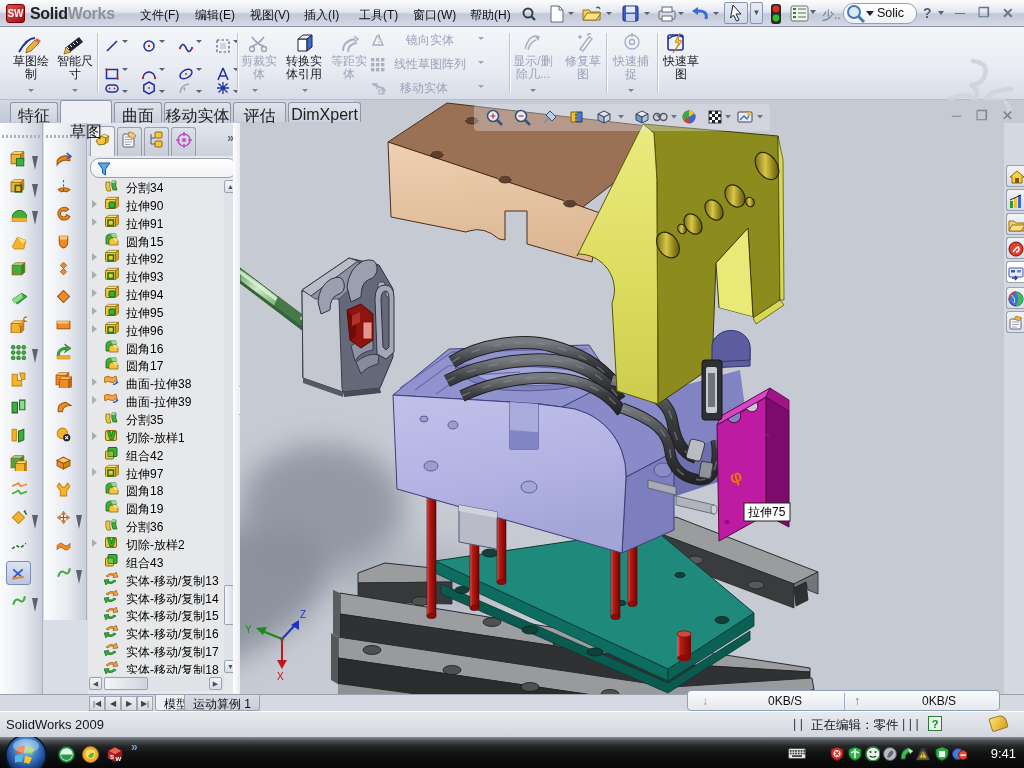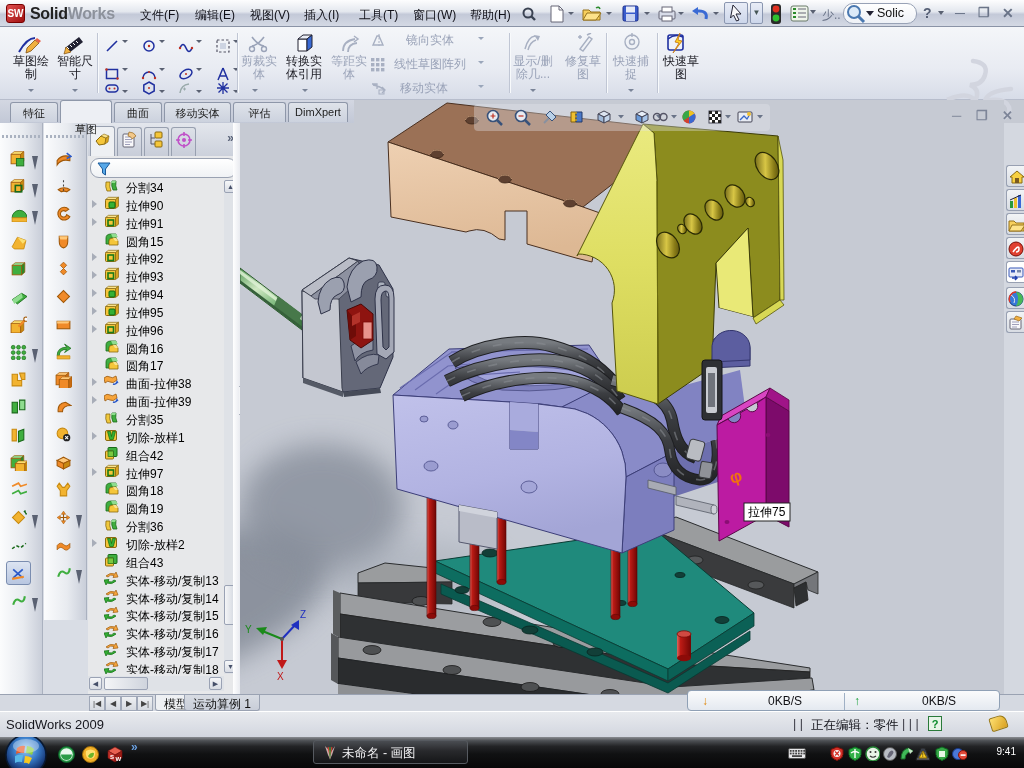--- a/index.html
+++ b/index.html
@@ -12,21 +12,21 @@
 #swtext{position:absolute;left:24px;top:2px;font-size:16px;font-weight:bold;letter-spacing:-0.3px;color:#222;white-space:nowrap}
 #swtext span{color:#8d929c}
 .menuitem{position:absolute;top:7px;font-size:12px;color:#101018}
 
 #cmdbar{position:absolute;left:0;top:27px;width:1024px;height:73px;background:linear-gradient(#f4f6f9,#e8ebf2 60%,#d7dce8);border-bottom:1px solid #b7bdcc}
 .cmdlbl{position:absolute;font-size:12px;color:#1a1a22;text-align:center;line-height:13px;white-space:pre}
 .cmdlbl.dis{color:#9aa3b8}
 .csep{position:absolute;top:6px;width:1px;height:60px;background:#c0c6d4;box-shadow:1px 0 0 #f8fafc}
 
 #tabbar{position:absolute;left:0;top:100px;width:354px;height:23px;background:linear-gradient(#d3d7e2,#c2c8d6);z-index:5}
-.tab{position:absolute;top:2px;height:20px;background:linear-gradient(#dfe3ea,#ccd2de);border:1px solid #8e97a9;border-bottom:none;border-radius:3px 3px 0 0;font-size:11px;color:#222;text-align:center;padding-top:3px}
+.tab{position:absolute;top:2px;height:20px;background:linear-gradient(#dfe3ea,#ccd2de);border:1px solid #8e97a9;border-bottom:none;border-radius:3px 3px 0 0;font-size:16px;color:#222;text-align:center;padding-top:3px}
 .tab.active{top:0;height:23px;background:#edeff4;padding-top:21px;z-index:3}
 
 #lbar{position:absolute;left:0;top:123px;width:88px;height:571px;background:#d9dde5}
 .lstrip{position:absolute;top:0;width:43px;height:571px;background:linear-gradient(90deg,#fbfcfd,#e8ebf0 55%,#c9ced9);border-right:1px solid #aab1bf}
 
 #treepanel{position:absolute;left:88px;top:123px;width:152px;height:571px;background:#e7e8ea;border-right:1px solid #fff}
 #treetabs{position:absolute;left:0;top:0;width:152px;height:33px;background:linear-gradient(#e3e6ec,#ccd1dc)}
 .ttab{position:absolute;top:4px;width:25px;height:29px;border:1px solid #98a0b0;border-bottom:none;border-radius:3px 3px 0 0;background:linear-gradient(#dde1e8,#c8cdd9)}
 .ttab.act{background:#eef0f3;top:3px;height:30px}
 #filterbox{position:absolute;left:2px;top:35px;width:147px;height:20px;background:linear-gradient(#fff,#f0f2f5);border:1px solid #9aa2b2;border-radius:9px}
@@ -53,21 +53,21 @@
 .btab.act{background:#eef0f3}
 #blcorner{position:absolute;left:0;top:694px;width:88px;height:17px;background:#d5d9e1;border-top:1px solid #9aa2b2}
 
 #statusbar{position:absolute;left:0;top:711px;width:1024px;height:26px;background:linear-gradient(#e8eaee,#d2d6df);border-top:1px solid #fff;font-size:12.5px;color:#15151c}
 
 #netw{position:absolute;left:687px;top:690px;width:313px;height:21px;background:linear-gradient(#fafbfc,#e4e9f0);border:1px solid #8fa0b5;border-radius:4px;font-size:12px;color:#101014}
 
 #taskbar{position:absolute;left:0;top:737px;width:1024px;height:31px;background:linear-gradient(#8a8d92,#4d5054 12%,#232426 30%,#101112 55%,#070708);overflow:hidden}
 .tbtn{position:absolute;top:3px;height:24px;background:linear-gradient(#4a4d52,#28292c 45%,#151618);border:1px solid #565a60;border-radius:3px;color:#f2f2f4;font-size:12.5px;white-space:nowrap;overflow:hidden}
 #tray{position:absolute;left:0;top:0;width:1024px;height:31px}
-#clock{position:absolute;right:8px;top:9px;color:#fff;font-size:10px}
+#clock{position:absolute;right:8px;top:9px;color:#fff;font-size:13px}
 </style></head>
 <body>
 <div id="page">
 
 <div id="titlebar">
  <div id="swlogo">
   <div id="swcube">SW</div>
   <div id="swtext">Solid<span>Works</span></div>
  </div>
  <div class="menuitem" style="left:140px">文件(F)</div>
@@ -313,21 +313,21 @@
 </g>
       </svg>
 </div>
 
 <div id="tabbar">
  <div class="tab" style="left:10px;width:48px">特征</div>
  <div class="tab active" style="left:60px;width:52px">草图</div>
  <div class="tab" style="left:114px;width:48px">曲面</div>
  <div class="tab" style="left:164px;width:67px">移动实体</div>
  <div class="tab" style="left:233px;width:53px">评估</div>
- <div class="tab" style="left:288px;width:60px">DimXpert</div>
+ <div class="tab" style="left:288px;width:73px">DimXpert</div>
 </div>
 
 <div id="lbar">
  <div class="lstrip" style="left:0"></div>
  <div class="lstrip" style="left:44px;height:497px"></div>
  <div id="lbaricons">
  <div class="abs" style="left:2px;top:12px;width:38px;height:3px;background:repeating-linear-gradient(90deg,#aab2c0 0,#aab2c0 2px,transparent 2px,transparent 4px)"></div>
  <div class="abs" style="left:46px;top:12px;width:38px;height:3px;background:repeating-linear-gradient(90deg,#aab2c0 0,#aab2c0 2px,transparent 2px,transparent 4px)"></div>
  <div class="abs" style="left:6px;top:438px;width:25px;height:24px;background:linear-gradient(#dce4f2,#b8c6e0);border:1px solid #7a8db0;border-radius:3px"></div>
  <svg class="abs" style="left:10px;top:27px" width="17" height="17" viewBox="0 0 16 16">
@@ -1187,29 +1187,20 @@
         </svg>
  <svg class="abs" style="left:106px;top:8px;" width="18" height="18" viewBox="0 0 18 18">
           <path d="M2,6 l7,-4 l7,4 l-7,4 z" fill="#e86050" stroke="#7a1210" stroke-width="0.6"></path>
           <path d="M2,6 l7,4 l0,7 l-7,-4 z" fill="#c03028" stroke="#7a1210" stroke-width="0.6"></path>
           <path d="M16,6 l-7,4 l0,7 l7,-4 z" fill="#9a1c14" stroke="#7a1210" stroke-width="0.6"></path>
           <text x="4" y="14" font-size="6" fill="#fff" font-weight="bold" font-family="Liberation Sans">S</text>
           <text x="9.5" y="16" font-size="6" fill="#fff" font-weight="bold" font-family="Liberation Sans">W</text>
         </svg>
  <div class="abs" style="left:131px;top:3px;color:#6aa0e0;font-size:12px;font-weight:bold">»</div>
 </div>
- <div class="tbtn" style="left:313px;width:155px">
-   <svg class="abs" style="left:8px;top:4px;" width="16" height="16" viewBox="0 0 16 16">
-          <path d="M3,1 l3,9 l2,4 l2,-4 l3,-9 l-4,6 z" fill="#caa"></path>
-          <path d="M6,2 l2,8 M10,2 l-2,8" stroke="#d04030" stroke-width="1.2"></path>
-          <path d="M8,2 l0,9" stroke="#30a040" stroke-width="1.2"></path>
-          <path d="M7,11 l2,0 l-1,4 z" fill="#886"></path>
-        </svg>
-        <span style="position:absolute;left:28px;top:4px">未命名 - 画图</span>
- </div>
  <div id="tray">
  <svg class="abs" style="left:788px;top:11px;z-index:5" width="18" height="11" viewBox="0 0 18 11">
           <rect x="0.5" y="0.5" width="17" height="10" rx="1.5" fill="#e8e8ea" stroke="#555"></rect>
           <rect x="1.8" y="2" width="1.8" height="1.8" fill="#444"></rect>
           <rect x="4.5" y="2" width="1.8" height="1.8" fill="#444"></rect>
           <rect x="7.2" y="2" width="1.8" height="1.8" fill="#444"></rect>
           <rect x="9.900000000000002" y="2" width="1.8" height="1.8" fill="#444"></rect>
           <rect x="12.600000000000001" y="2" width="1.8" height="1.8" fill="#444"></rect>
           <rect x="15.3" y="2" width="1.8" height="1.8" fill="#444"></rect>
           <rect x="1.8" y="4.6" width="1.8" height="1.8" fill="#444"></rect>

